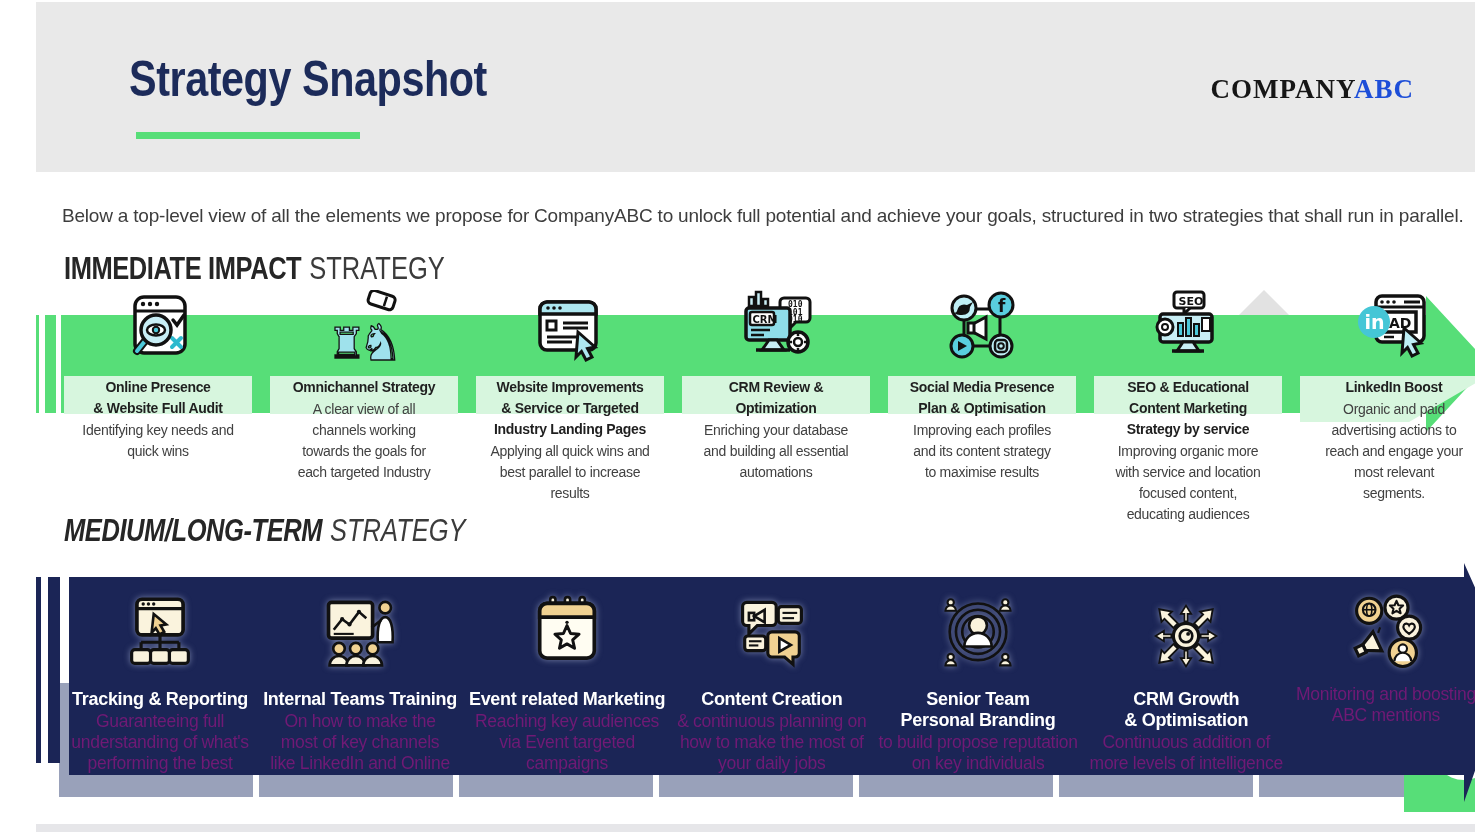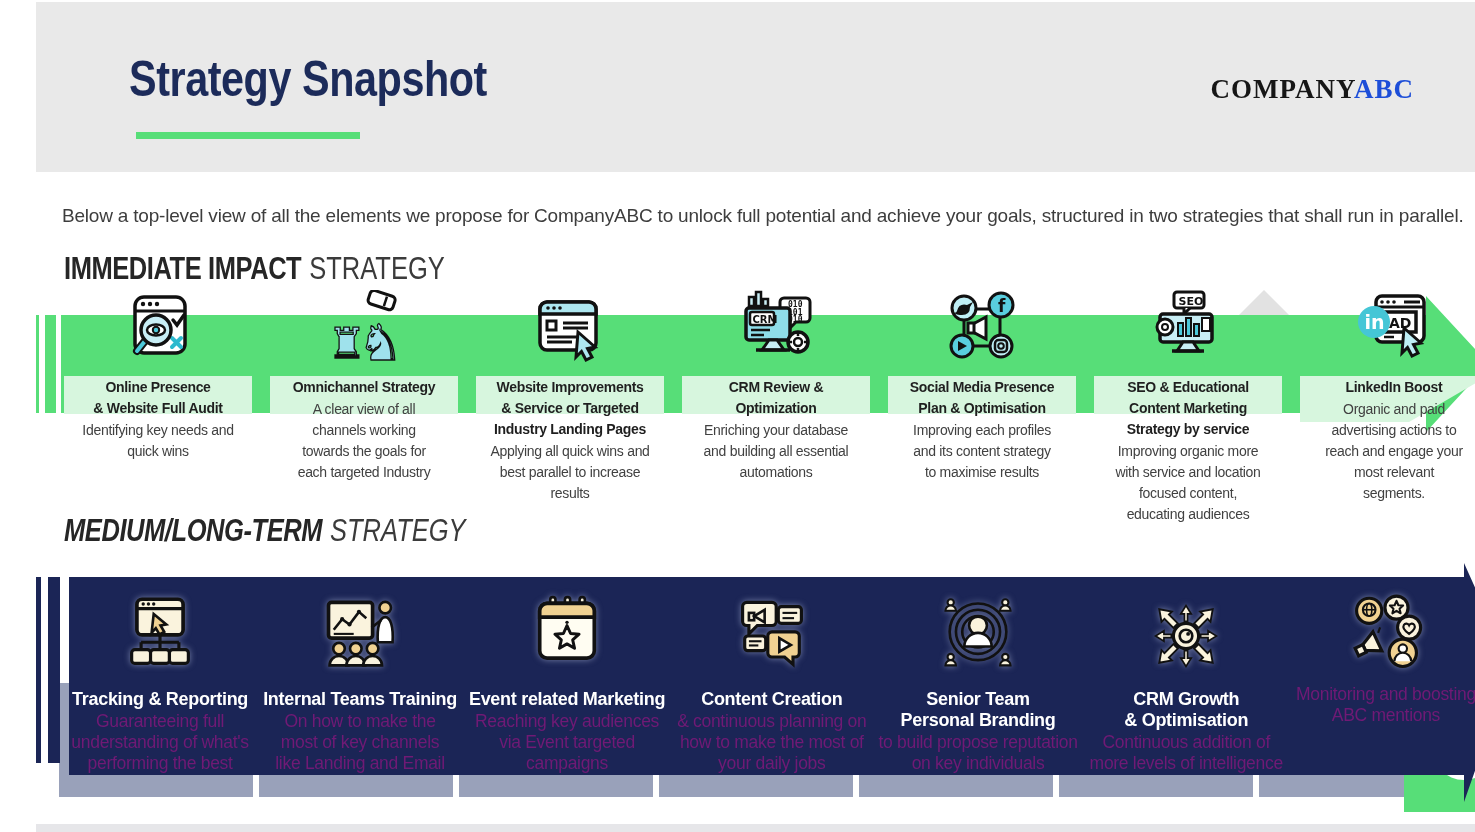--- a/index.html
+++ b/index.html
@@ -304,21 +304,21 @@
           <path d="M11 68 a9 9 0 0 1 18 0 z" fill="#faf3dd" stroke="#111" stroke-width="2.5"></path>
           <circle cx="36" cy="52" r="5.5" fill="#f1d292" stroke="#111" stroke-width="2.5"></circle>
           <path d="M27 68 a9 9 0 0 1 18 0 z" fill="#faf3dd" stroke="#111" stroke-width="2.5"></path>
           <circle cx="52" cy="52" r="5.5" fill="#f1d292" stroke="#111" stroke-width="2.5"></circle>
           <path d="M43 68 a9 9 0 0 1 18 0 z" fill="#faf3dd" stroke="#111" stroke-width="2.5"></path>
         </svg>
       </div>
       <div class="t2">Internal Teams Training</div>
       <div class="d2">On how to make the
 most of key channels
-like Landing and Email</div>
+like LinkedIn and Online</div>
     </div>
 
     <div class="item">
       <div class="icon2">
         <svg width="84" height="84" viewBox="0 0 80 80">
           <rect x="24" y="3" width="5" height="12" rx="2.5" fill="#faf3dd" stroke="#111" stroke-width="2.5"></rect>
           <rect x="38" y="3" width="5" height="12" rx="2.5" fill="#faf3dd" stroke="#111" stroke-width="2.5"></rect>
           <rect x="52" y="3" width="5" height="12" rx="2.5" fill="#faf3dd" stroke="#111" stroke-width="2.5"></rect>
           <rect x="14" y="9" width="52" height="52" rx="7" fill="#fffdf2" stroke="#111" stroke-width="3.5"></rect>
           <path d="M14 16 a7 7 0 0 1 7 -7 h38 a7 7 0 0 1 7 7 v6 h-52 z" fill="#f1d292" stroke="#111" stroke-width="3.5"></path>

